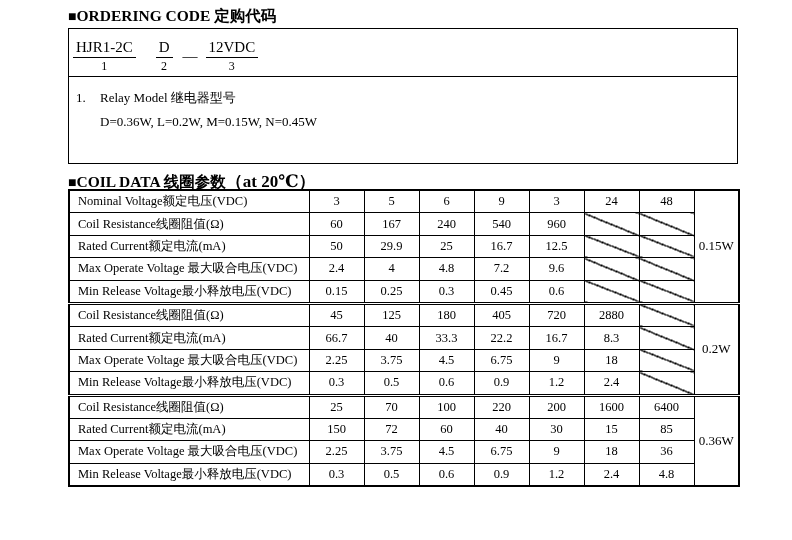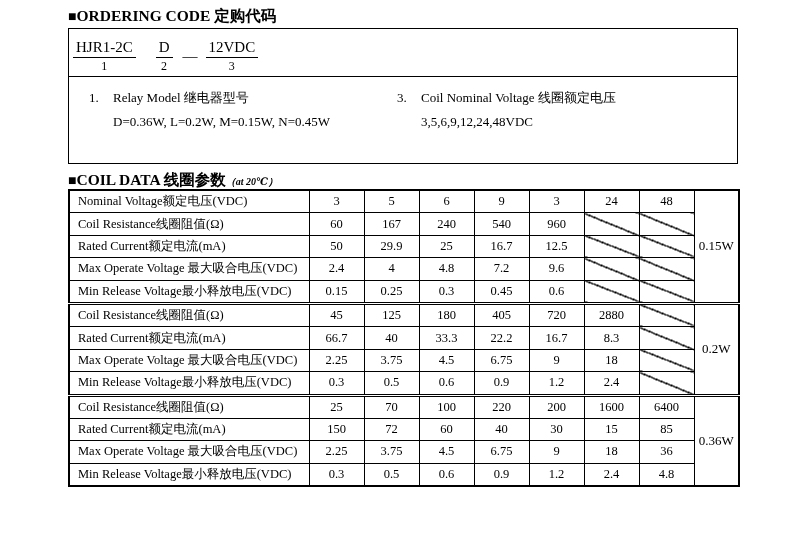--- a/index.html
+++ b/index.html
@@ -16,21 +16,21 @@
     overflow: hidden;
   }
   .section-title {
     position: absolute;
     left: 68px;
     font-weight: bold;
     font-size: 15.5px;
     white-space: nowrap;
   }
   .section-title .marker { font-size: 14px; }
-  .title-suffix { font-weight: bold; font-size: 10px; font-style: italic; }
+  .title-suffix { font-weight: bold; font-size: 17px; }
 
   
   #ordering-box {
     position: absolute;
     left: 68px;
     top: 28px;
     width: 670px;
     height: 136px;
     border: 1.5px solid #000;
     box-sizing: border-box;
@@ -62,21 +62,21 @@
   }
   .code-dash {
     font-size: 15px;
     line-height: 17px;
     margin: 0 8px 0 -10px;
   }
   .notes {
     display: flex;
     padding-top: 9px;
   }
-  .notes-col { box-sizing: border-box; margin-left: 13px; }
+  .notes-col { box-sizing: border-box; }
   .notes-col.left  { width: 302px; padding-left: 7px; }
   .notes-col.right { flex: 1; }
   .note-line {
     font-size: 13px;
     line-height: 24px;
     white-space: nowrap;
   }
   .note-num {
     display: inline-block;
     width: 24px;
@@ -141,24 +141,20 @@
       <span class="code-part">
         <span class="code-text">12VDC</span>
         <span class="code-num">3</span>
       </span>
     </div>
   <div class="notes">
     <div class="notes-col left">
         <div class="note-line"><span class="note-num">1.</span><span>Relay Model  继电器型号</span></div>
         <div class="note-line cont"><span>D=0.36W, L=0.2W, M=0.15W, N=0.45W</span></div>
       </div>
-    <div class="notes-col right">
-        <div class="note-line"><span class="note-num">3.</span><span>Coil Nominal Voltage  线圈额定电压</span></div>
-        <div class="note-line cont"><span>3,5,6,9,12,24,48VDC</span></div>
-      </div>
   </div>
 </div>
 
 <div class="section-title" style="top:170px;">
   <span class="marker">■</span><span>COIL DATA 线圈参数</span><span class="title-suffix">（at 20℃）</span>
 </div>
 
 <table id="coil-table">
   <colgroup>
     <col class="c-label">

